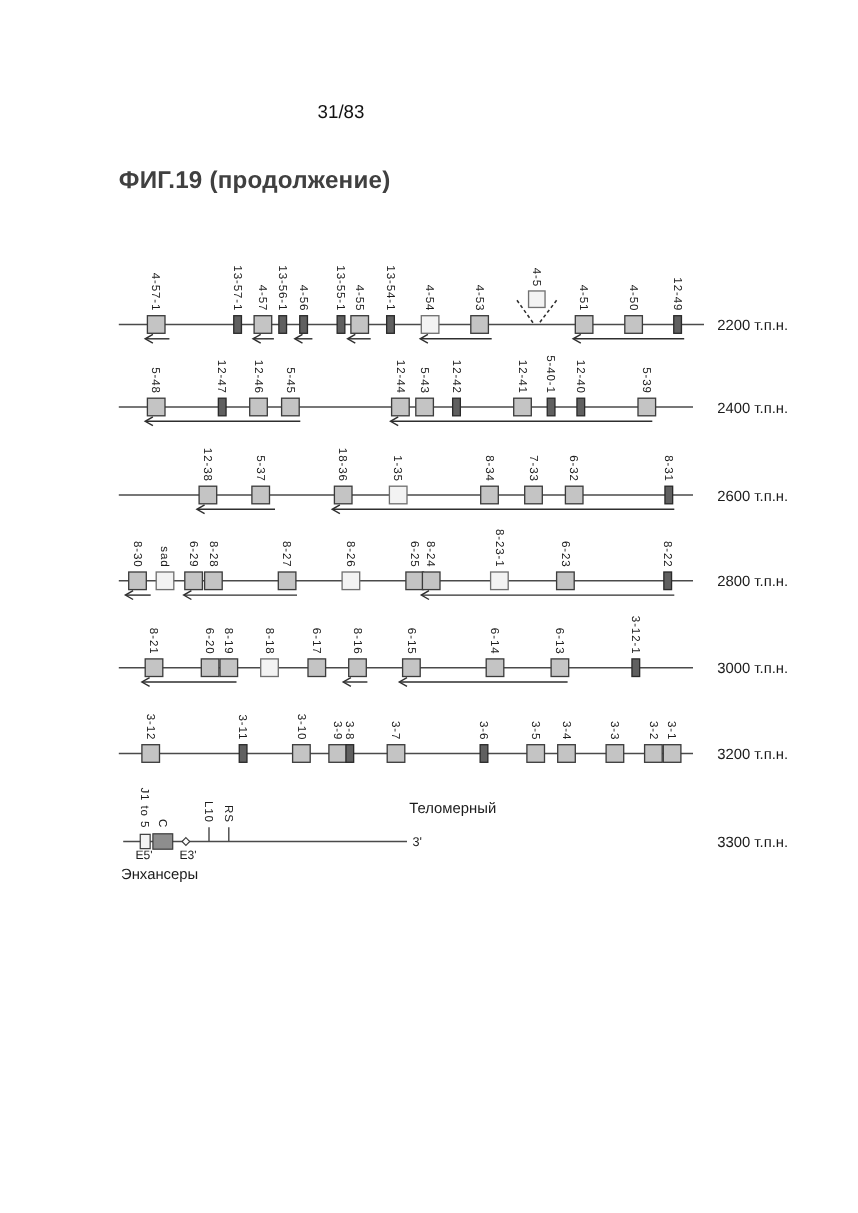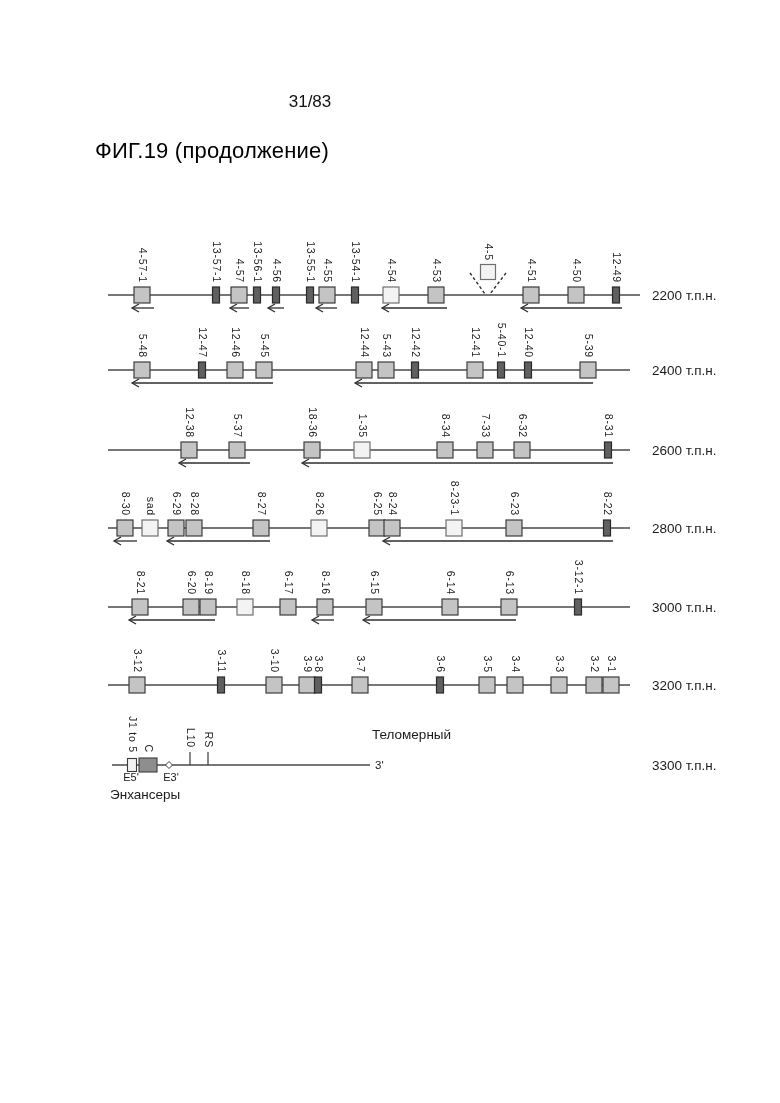--- a/index.html
+++ b/index.html
@@ -1,21 +1,21 @@
 <!DOCTYPE html>
 <html><head>
 <meta charset="utf-8">
 <style>
   html,body{margin:0;padding:0;background:#ffffff;}
   .page{position:relative;width:780px;height:1103px;background:#ffffff;
         font-family:"Liberation Sans",sans-serif;overflow:hidden;}
   .page-number{position:absolute;top:92px;left:0;width:620px;text-align:center;
         font-size:17px;color:#111;}
-  .fig-title{position:absolute;top:138px;left:95px;margin:0;font-size:22px;
-        font-weight:400;color:#000000;letter-spacing:.2px;}
+  .fig-title{position:absolute;top:138px;left:95px;margin:13px;font-size:22px;
+        font-weight:700;color:#404040;letter-spacing:.2px;}
   #diagram{position:absolute;left:0;top:0;}
   text{font-family:"Liberation Sans",sans-serif;}
 </style>
 </head>
 <body>
 
 <div class="page">
   <div class="page-number">31/83</div>
   <h1 class="fig-title">ФИГ.19 (продолжение)</h1>
   <svg id="diagram" width="780" height="1103" viewBox="0 0 780 1103">

